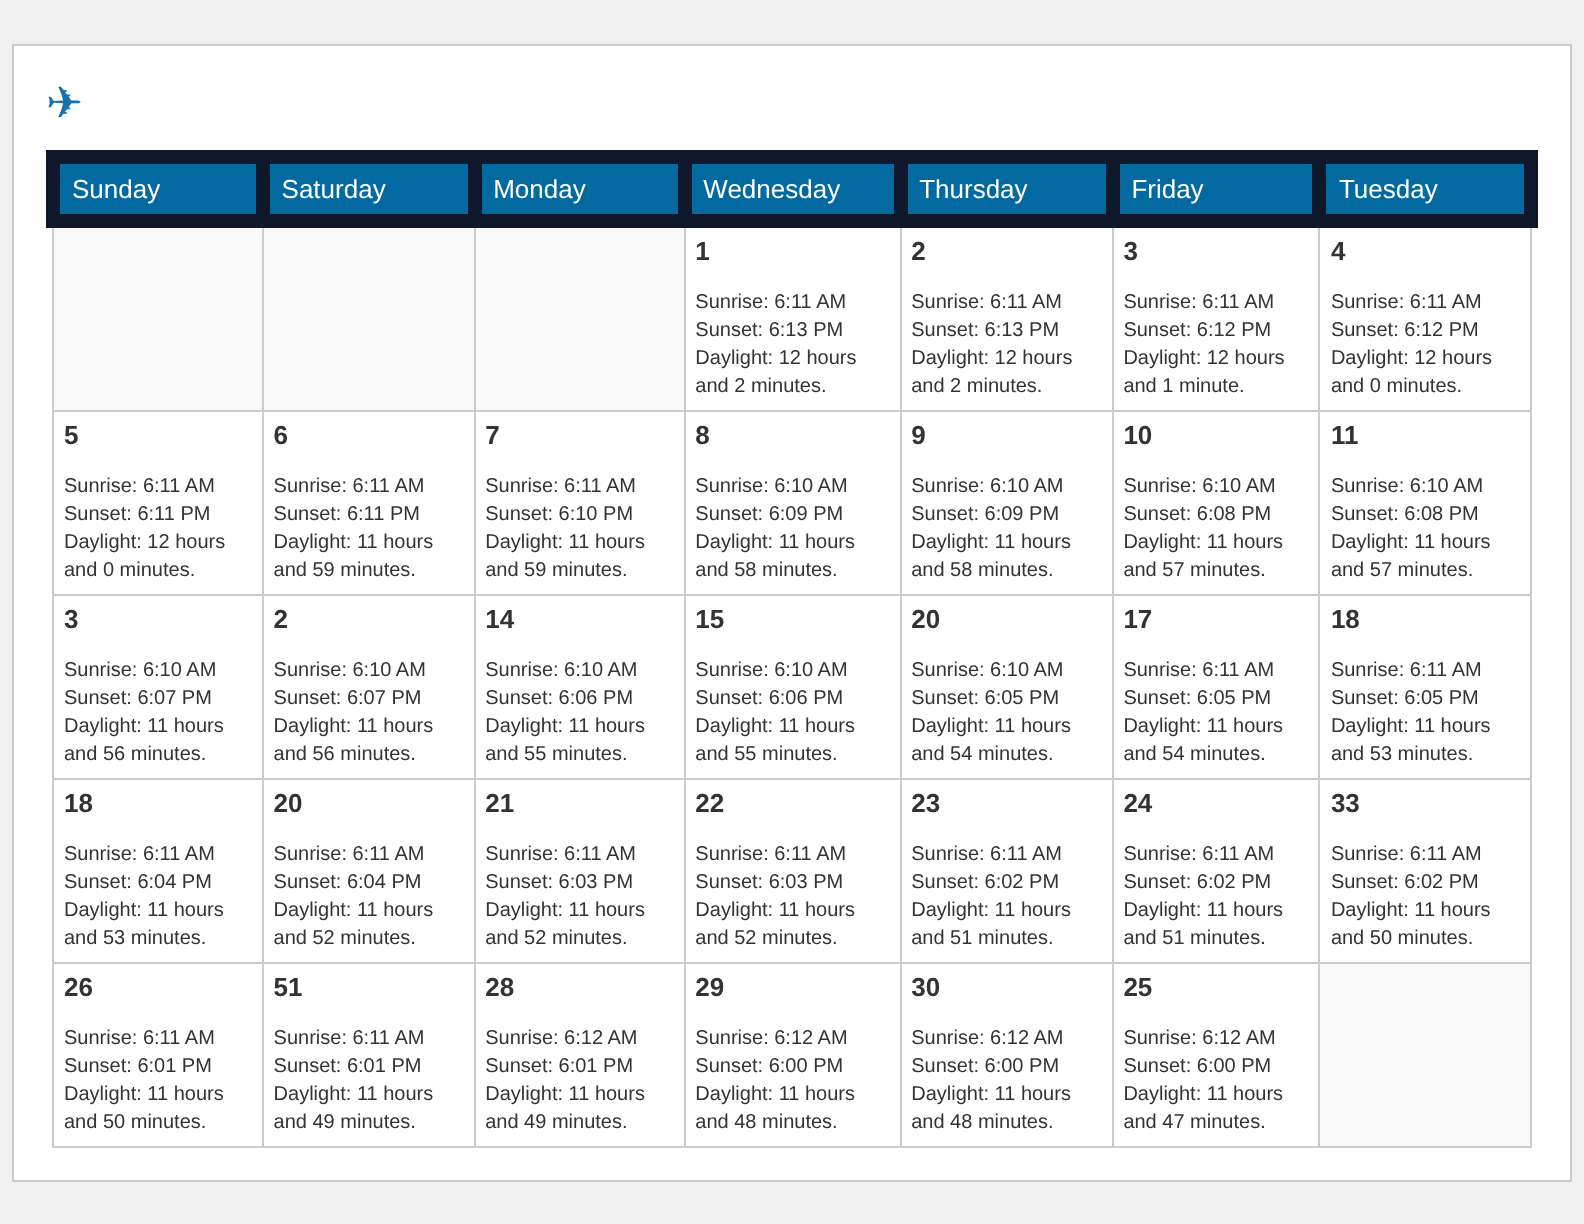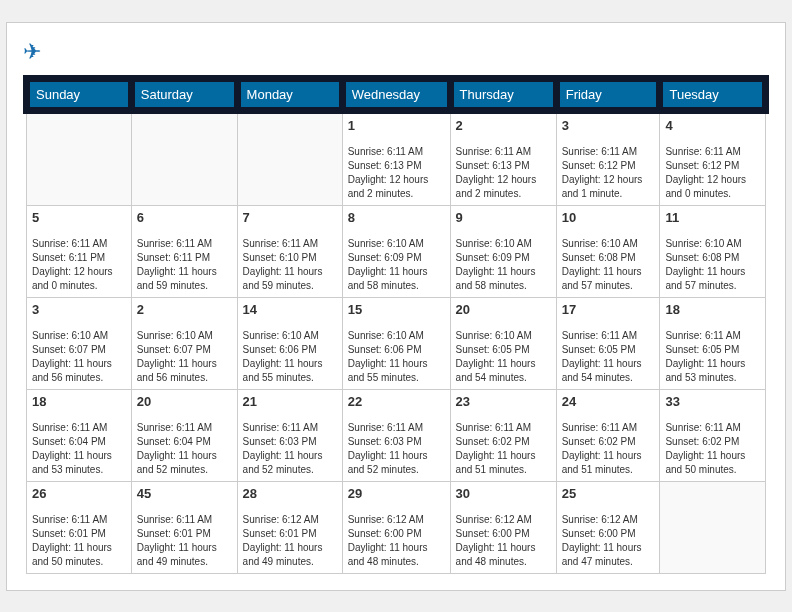--- a/index.html
+++ b/index.html
@@ -310,21 +310,21 @@
         </tr>
         <tr class="week-row">
           <td>
             <span class="day-number">26</span>
             <div class="day-info" style="white-space: pre-wrap;">Sunrise: 6:11 AM
 Sunset: 6:01 PM
 Daylight: 11 hours
 and 50 minutes.</div>
           </td>
           <td>
-            <span class="day-number">45</span>
+            <span class="day-number">51</span>
             <div class="day-info" style="white-space: pre-wrap;">Sunrise: 6:11 AM
 Sunset: 6:01 PM
 Daylight: 11 hours
 and 49 minutes.</div>
           </td>
           <td>
             <span class="day-number">28</span>
             <div class="day-info" style="white-space: pre-wrap;">Sunrise: 6:12 AM
 Sunset: 6:01 PM
 Daylight: 11 hours

